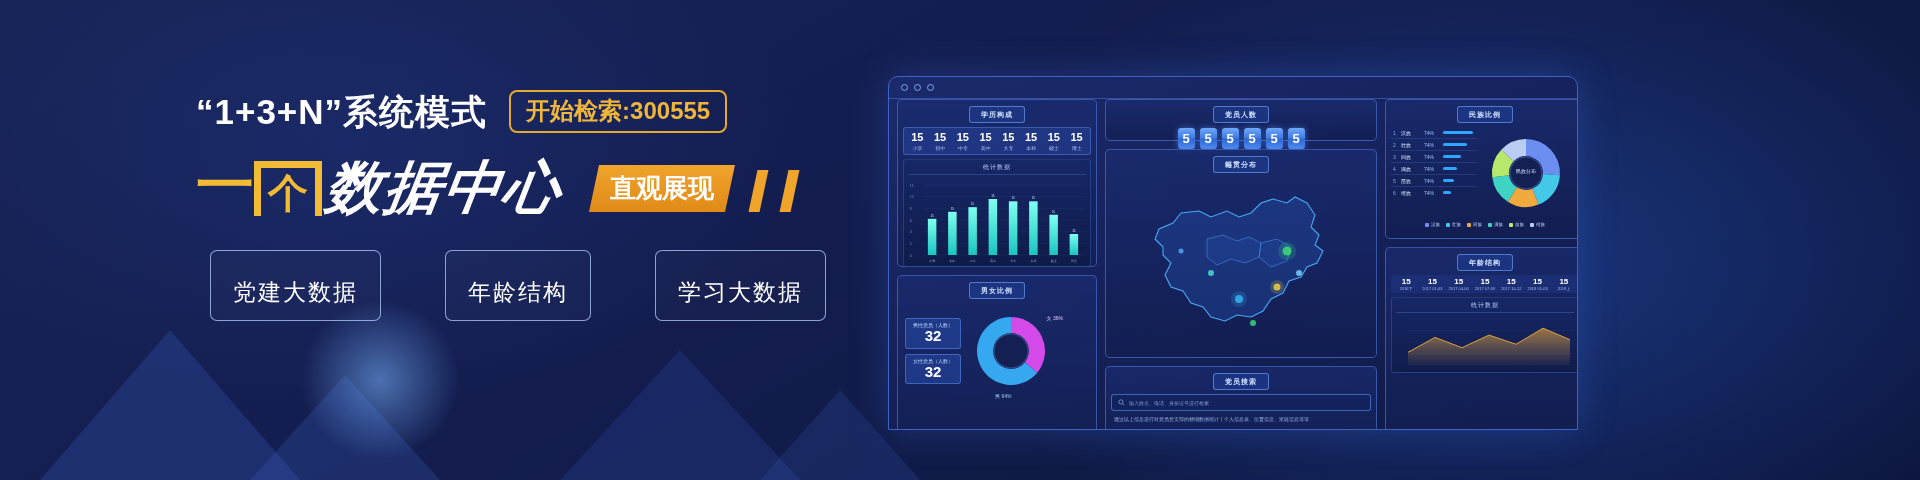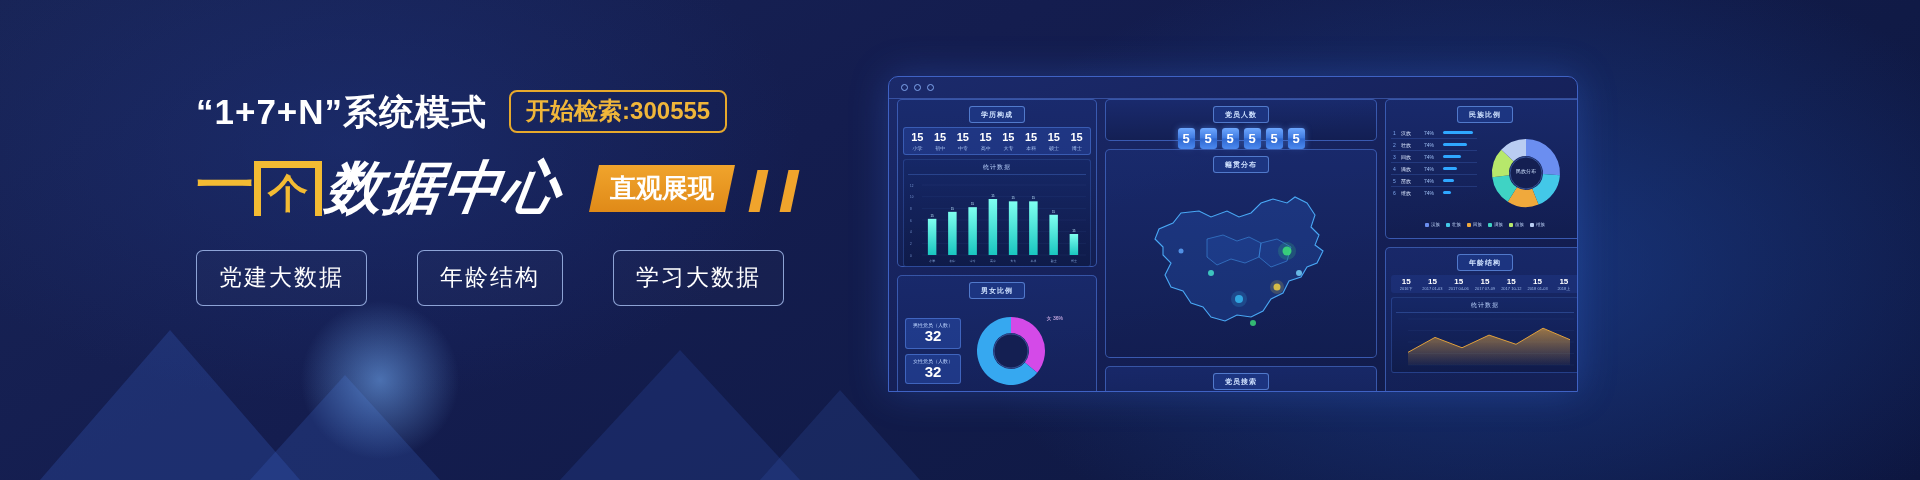--- a/index.html
+++ b/index.html
@@ -71,26 +71,26 @@
   }
   .show-badge span { display: inline-block; transform: skewX(12deg); }
   .slash { width: 11px; height: 42px; background: #f0a42c; transform: skewX(-12deg);
            margin-left: 9px; margin-bottom: 4px; }
   .slash.s2 { margin-left: 6px; }
 
   .line3 { display: flex; gap: 50px; margin-top: 34px; }
   .pill {
     border: 1px solid rgba(180,205,255,0.75); border-radius: 7px;
     color: #ffffff; font-size: 23px; font-weight: 400; letter-spacing: 2px;
-    padding: 11px 22px 12px; white-space: nowrap; background: rgba(255,255,255,0.02);
+    padding: 26px 22px 12px; white-space: nowrap; background: rgba(255,255,255,0.02); margin-left: 14px;
   }
 
   
   #dash {
-    position: absolute; left: 888px; top: 76px; width: 690px; height: 316px;
+    position: absolute; left: 888px; top: 76px; width: 690px; height: 354px;
     background: linear-gradient(160deg, #1b2a6b 0%, #152058 55%, #101a46 100%);
     border: 1px solid #3f62c4; border-radius: 10px 10px 0 0;
     box-shadow: 0 0 38px rgba(60,110,220,0.32);
     overflow: hidden;
   }
   .titlebar { height: 22px; border-bottom: 1px solid rgba(90,130,230,0.45);
               display: flex; align-items: center; padding-left: 12px; gap: 6px; }
   .dot { width: 7px; height: 7px; border-radius: 50%; border: 1px solid #7fa4ec; }
 
   .dash-body { position: absolute; top: 22px; left: 8px; right: 8px; bottom: 0;
@@ -172,21 +172,21 @@
   <div class="mtn m1"></div>
   <div class="mtn m2"></div>
   <div class="mtn m3"></div>
   <div class="mtn m4"></div>
   <div class="glow-dot" style="left:300px;top:300px;width:160px;height:160px;"></div>
 
   <div id="copy">
 
     <div class="line1">
       <div class="sys-mode">
-        <span>“1+7+N”系统模式</span>
+        <span>“1+3+N”系统模式</span>
       </div>
       <div class="stock-badge">开始检索:300555</div>
     </div>
 
     <div class="line2">
       <div class="big-wrap">
         <span class="yi">一</span>
         <span class="ge-box">个</span>
         <span class="datacenter">数据中心</span>
       </div>

